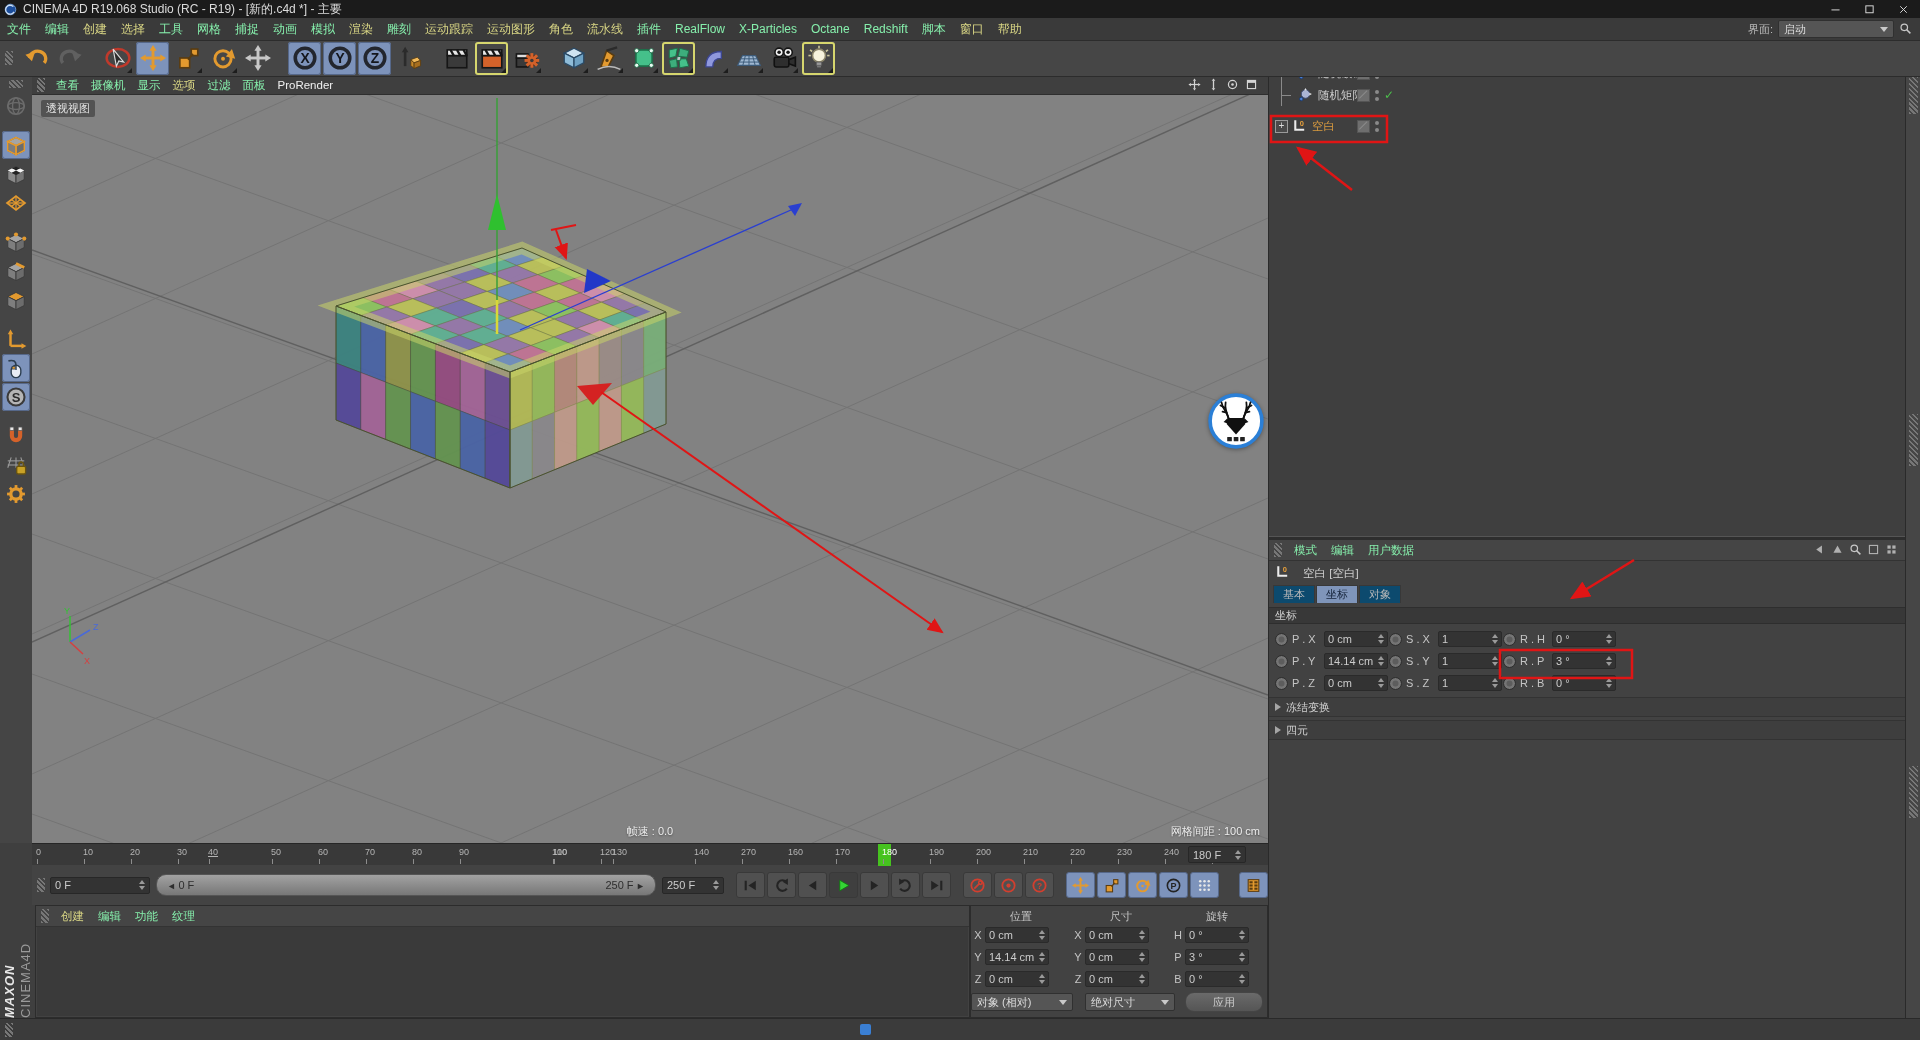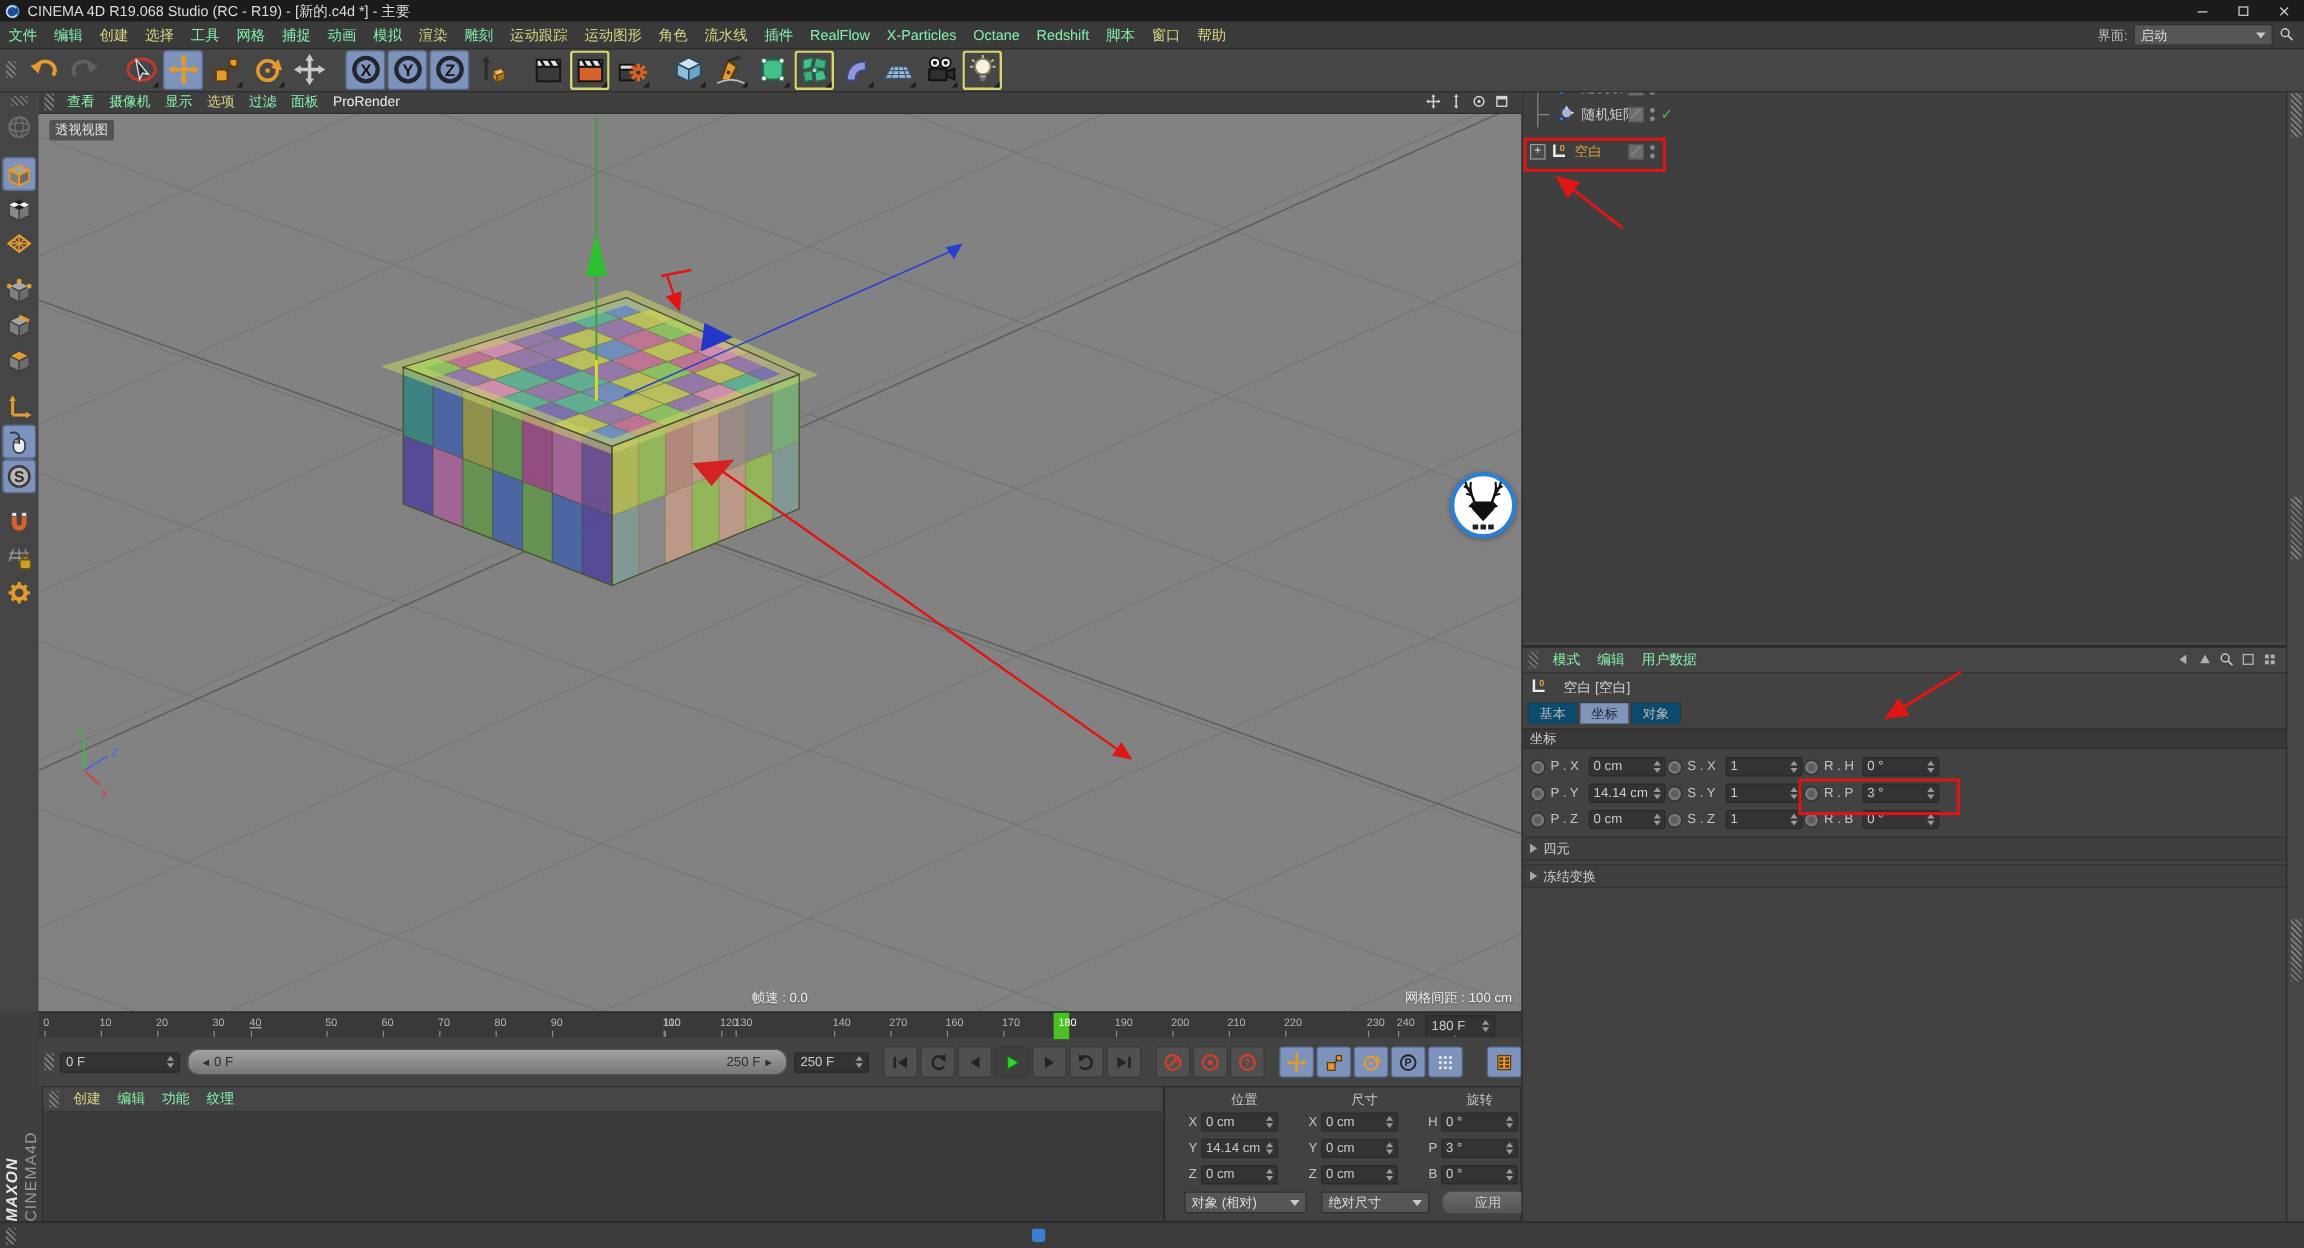--- a/index.html
+++ b/index.html
@@ -72,21 +72,21 @@
   
   #bottom-row{left:0;top:905px;width:1268px;height:113px;background:#3f3f3f}
   #logo-strip{position:absolute;left:0;top:0;width:35px;height:113px;display:flex;justify-content:center;gap:1px;padding-top:4px;box-sizing:border-box}
   .vtext{writing-mode:vertical-rl;transform:rotate(180deg);font-size:13px;letter-spacing:1px}
   #logo-maxon{color:#e8e8e8;font-weight:bold;font-style:italic}
   #logo-cinema{color:#9a9a9a}
   #material-panel{position:absolute;left:35px;top:0;width:935px;height:113px;background:#424242;border:1px solid #2c2c2c;box-sizing:border-box}
   .panel-menu{height:20px;background:#454545;border-bottom:1px solid #333;display:flex;align-items:center}
   .panel-menu .mi{font-size:11.5px;line-height:20px;padding:0 7px}
   #material-content{position:absolute;left:1px;top:21px;right:1px;bottom:1px;background:#3a3a3a}
-  #coord-panel{position:absolute;left:970px;top:0;width:298px;height:113px;background:#424242;border:1px solid #2c2c2c;box-sizing:border-box;padding:2px 16px}
+  #coord-panel{position:absolute;left:970px;top:0;width:298px;height:113px;background:#424242;border:1px solid #2c2c2c;box-sizing:border-box;padding:2px 0}
   #coord-headers{display:grid;grid-template-columns:14px 86px 14px 86px 14px 78px;height:16px;align-items:center}
   #coord-headers span{grid-column:span 2;text-align:center;font-size:11px;color:#c5c5c5}
   .crow{display:grid;grid-template-columns:14px 86px 14px 86px 14px 78px;height:22px;align-items:center}
   .clbl{font-size:11px;color:#c5c5c5;text-align:center}
   .cfield{width:auto}
   #coord-modes{display:grid;grid-template-columns:100px 14px 86px 14px 78px;height:24px;align-items:center}
   .pill{height:18px;border-radius:9px;background:linear-gradient(#6a6a6a,#555);border:1px solid #454545;color:#ccc;font-size:11px;display:flex;align-items:center;justify-content:center}
   
   #right-column{left:1268px;top:42px;width:637px;height:976px;background:#424242;border-left:1px solid #2a2a2a;box-sizing:border-box}
   #obj-mgr{position:absolute;left:0;top:0;width:100%;height:494px;background:#3f3f3f}
@@ -784,21 +784,21 @@
       <span class="tick" style="left: 580px;">130</span>
       <span class="tick" style="left: 662px;">140</span>
       <span class="tick" style="left: 709px;">270</span>
       <span class="tick" style="left: 756px;">160</span>
       <span class="tick" style="left: 803px;">170</span>
       <span class="tick cur" style="left: 850px;">180</span>
       <span class="tick" style="left: 897px;">190</span>
       <span class="tick" style="left: 944px;">200</span>
       <span class="tick" style="left: 991px;">210</span>
       <span class="tick" style="left: 1038px;">220</span>
-      <span class="tick" style="left: 1085px; margin-left: 22px;">230</span>
+      <span class="tick" style="left: 1085px;">230</span>
       <span class="tick" style="left: 1132px;">240</span>
       <span class="tick" style="left: 1179px;">250</span>
     </div>
   <div id="playhead" style="left: 846px;"></div>
   <span id="end-frame-box" class="fbox">
     <span>180 F</span>
     <span class="spin">
         <i class="up"></i>
         <i class="dn"></i>
       </span>
@@ -1333,25 +1333,25 @@
                 <i class="up"></i>
                 <i class="dn"></i>
               </span>
             </span>
           </span>
         </div>
       </div>
     <div id="attr-sections">
         <div class="asection">
           <span class="tri"></span>
-          <span>四元</span>
+          <span>冻结变换</span>
         </div>
         <div class="asection">
           <span class="tri"></span>
-          <span>冻结变换</span>
+          <span>四元</span>
         </div>
       </div>
   </div>
 </div>
 
 <div id="right-strip" class="abs">
   <div id="strip-orange"></div>
   <div class="vhh"></div>
   <div class="vhh" style="margin-top:300px"></div>
   <div class="vhh" style="margin-top:300px"></div>

